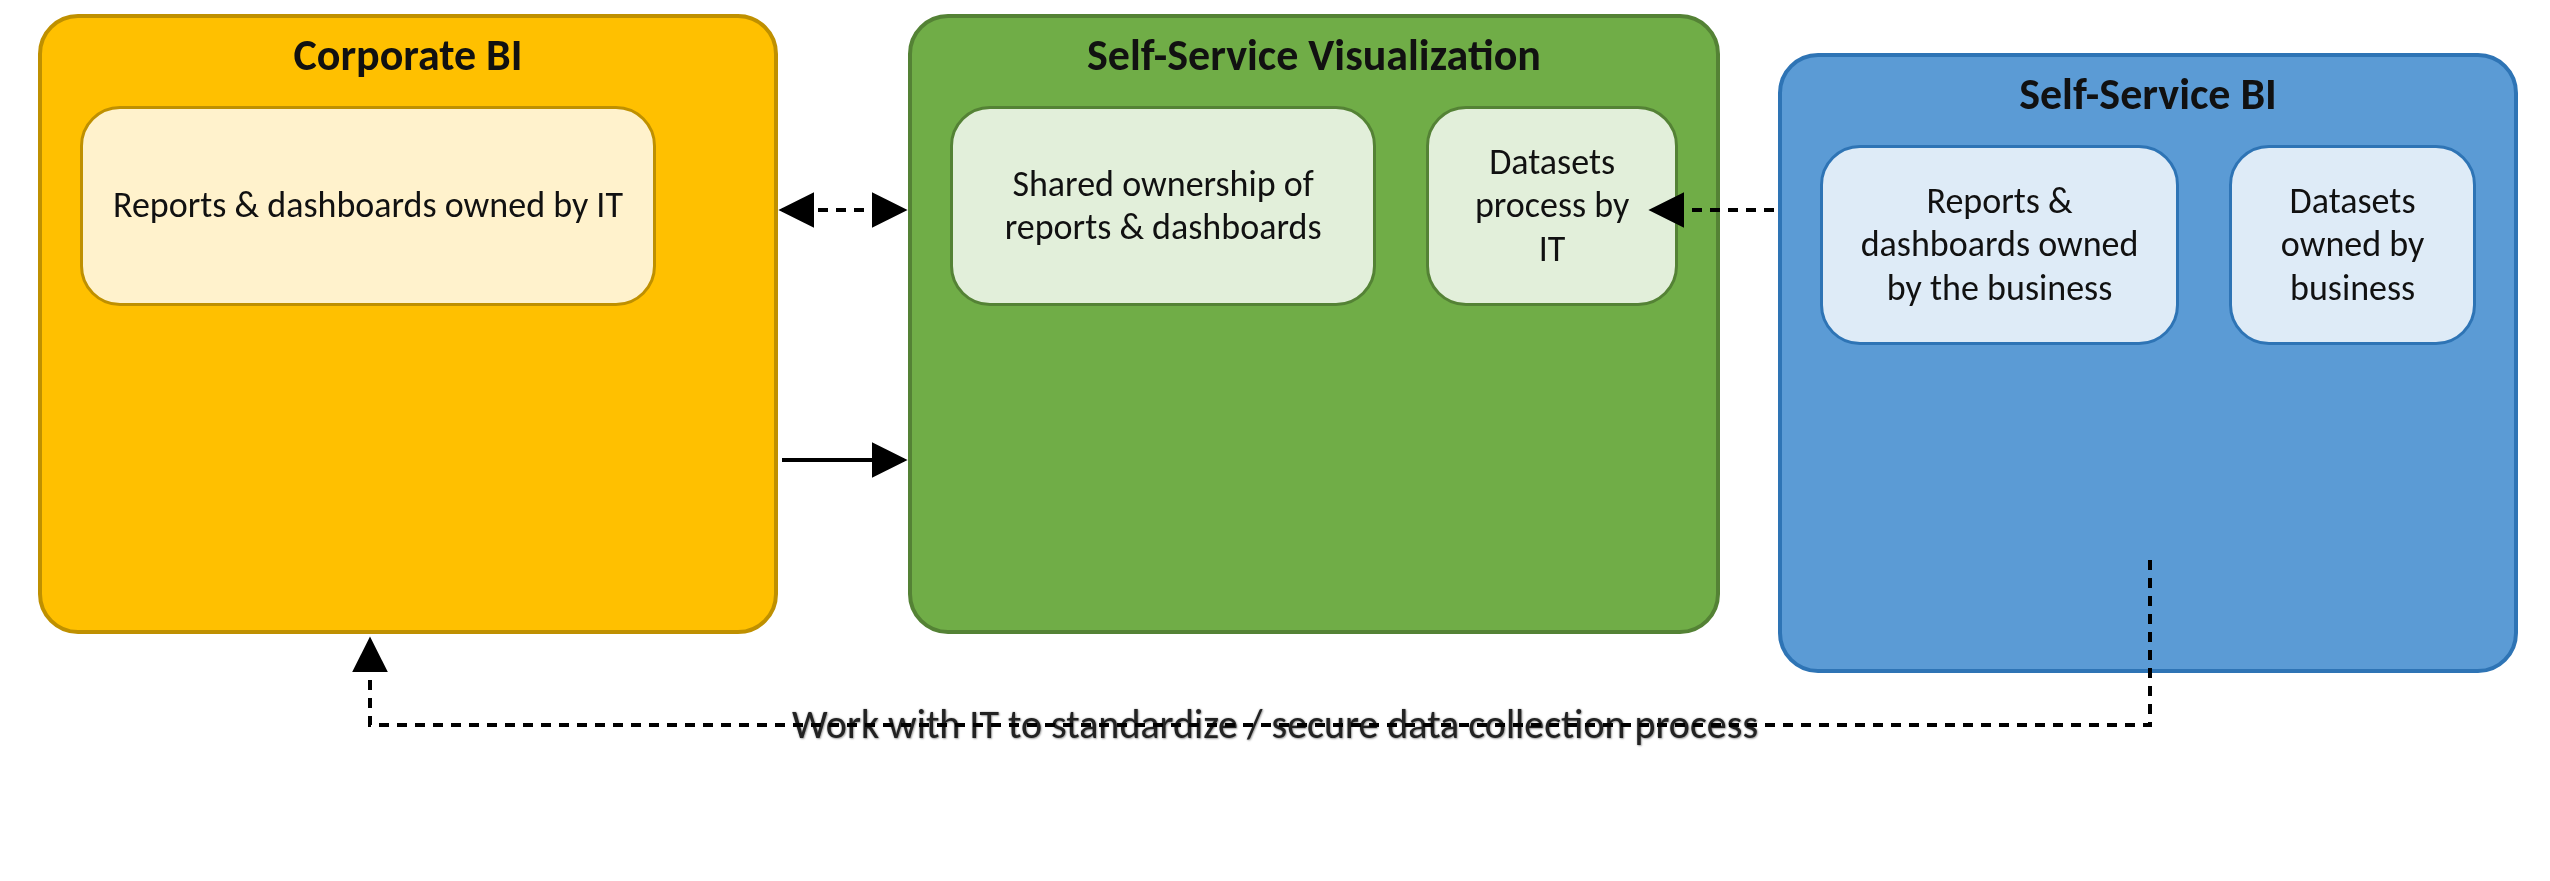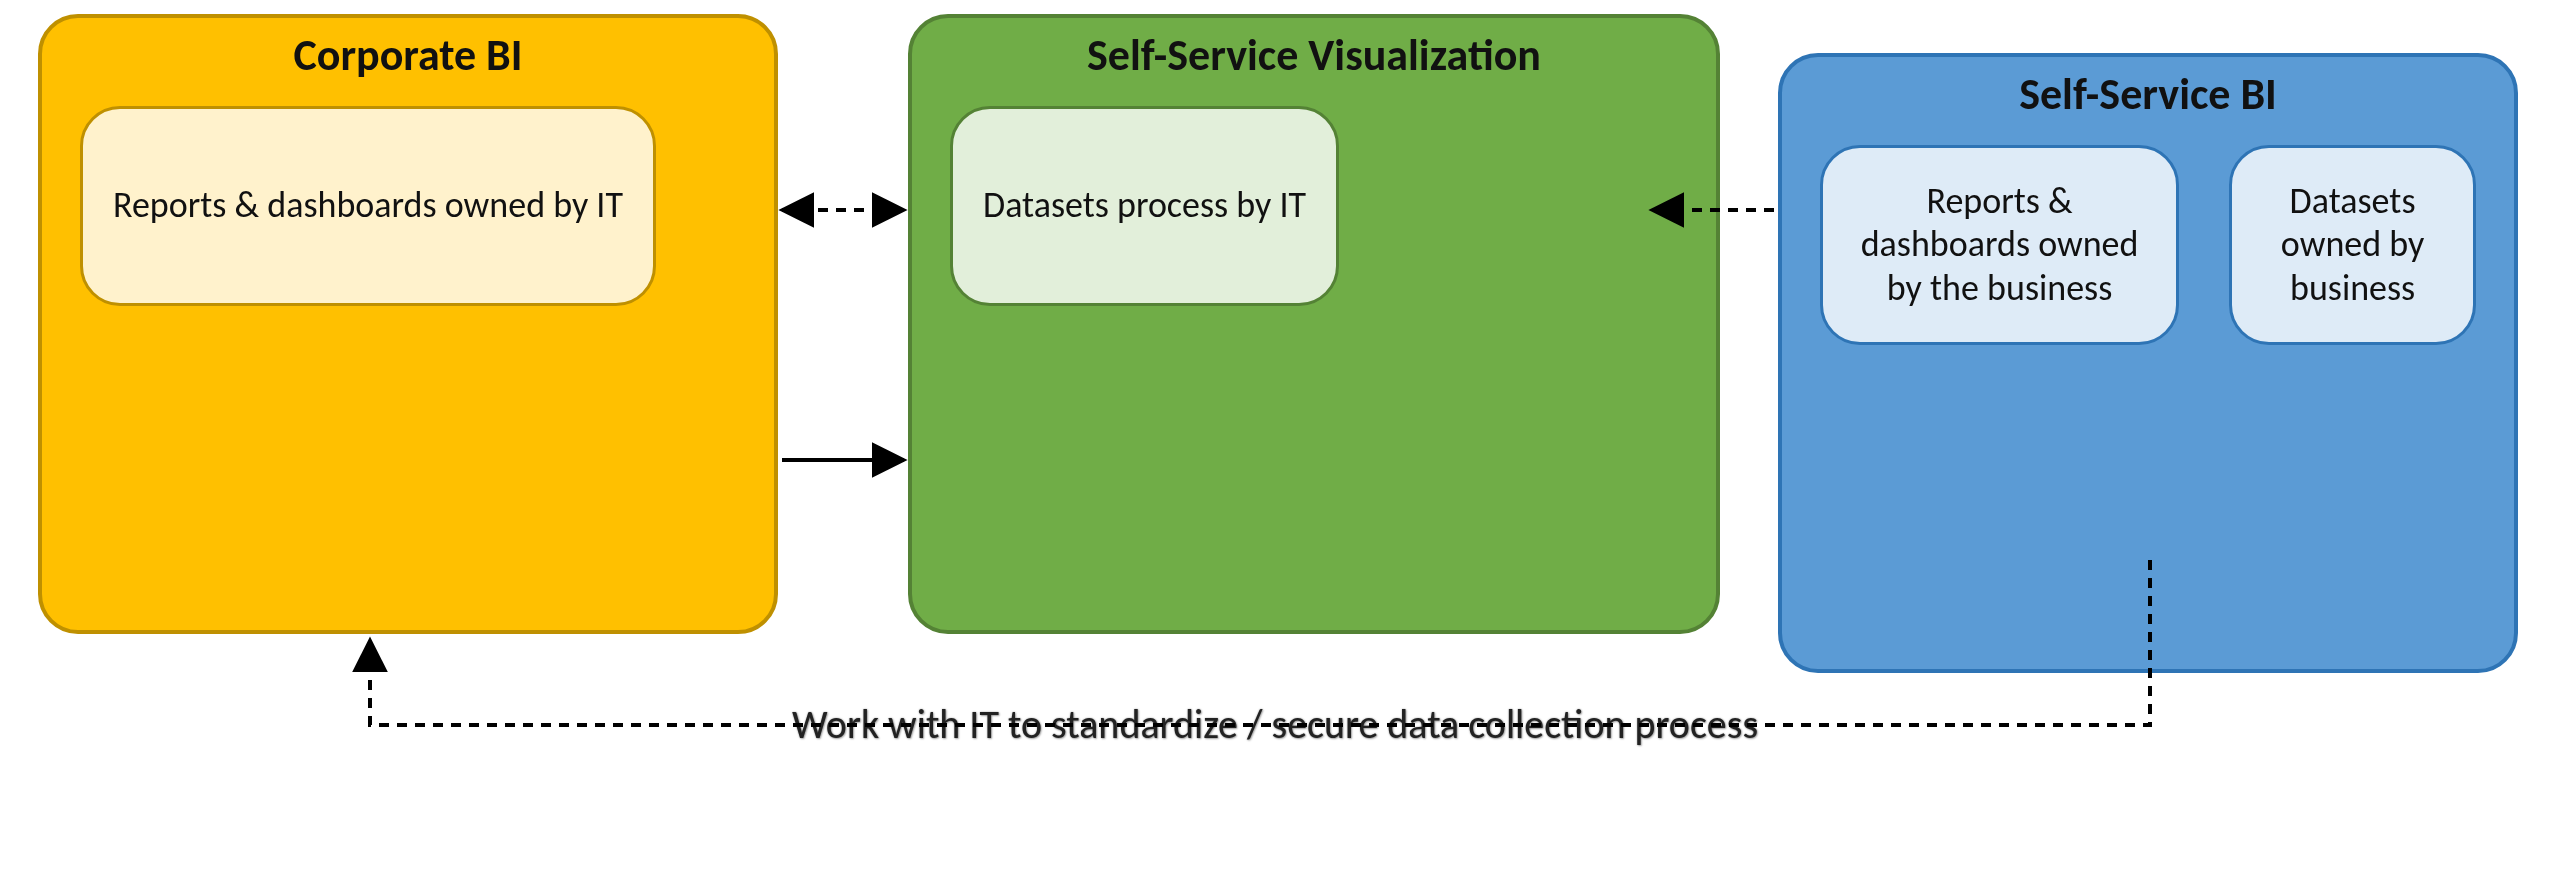--- a/index.html
+++ b/index.html
@@ -77,20 +77,21 @@
 </head>
 <body>
 
 <div id="panel-corp" class="panel">
   <div class="panel-title">Corporate BI</div>
   <div class="inner-box">Reports &amp; dashboards owned by IT</div>
 </div>
 
 <div id="panel-ssv" class="panel">
   <div class="panel-title">Self-Service Visualization</div>
+  <div class="inner-box">Shared ownership of reports &amp; dashboards</div>
   <div class="inner-box">Datasets process by IT</div>
 </div>
 
 <div id="panel-ssbi" class="panel">
   <div class="panel-title">Self-Service BI</div>
   <div class="inner-box">Reports &amp; dashboards owned by the business</div>
   <div class="inner-box">Datasets owned by business</div>
 </div>
 
 <div class="bottom-caption">Work with IT to standardize / secure data collection process</div>

